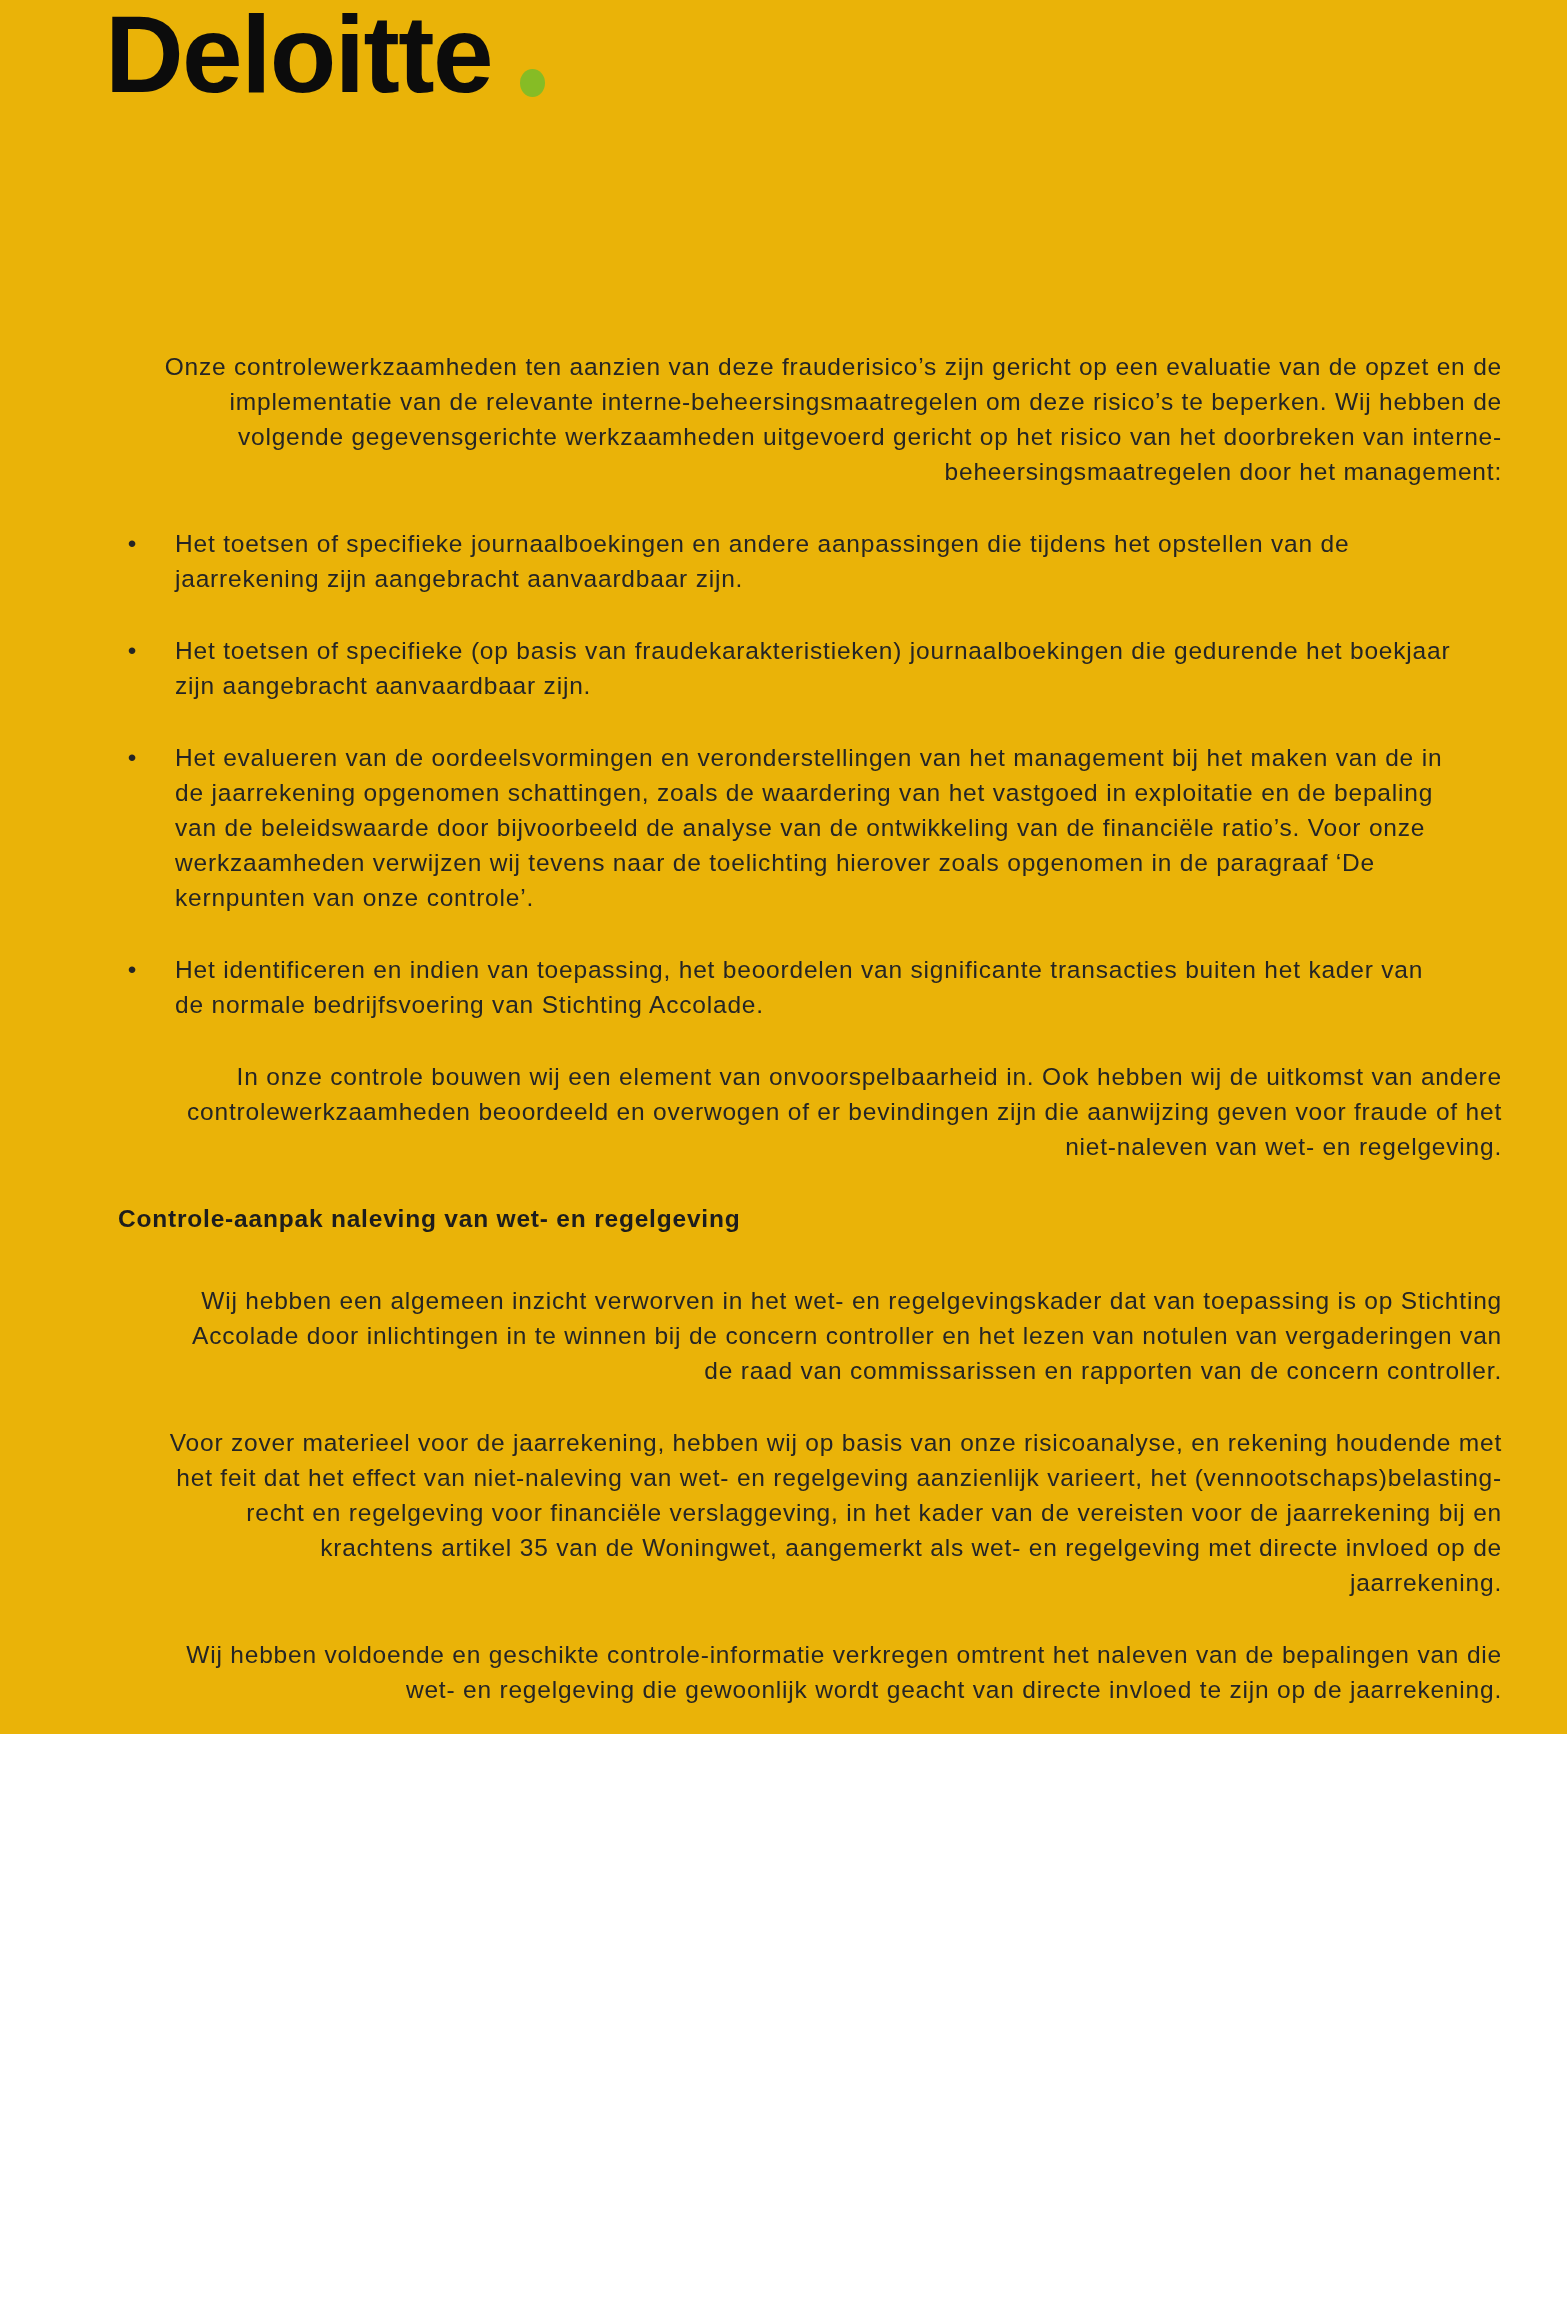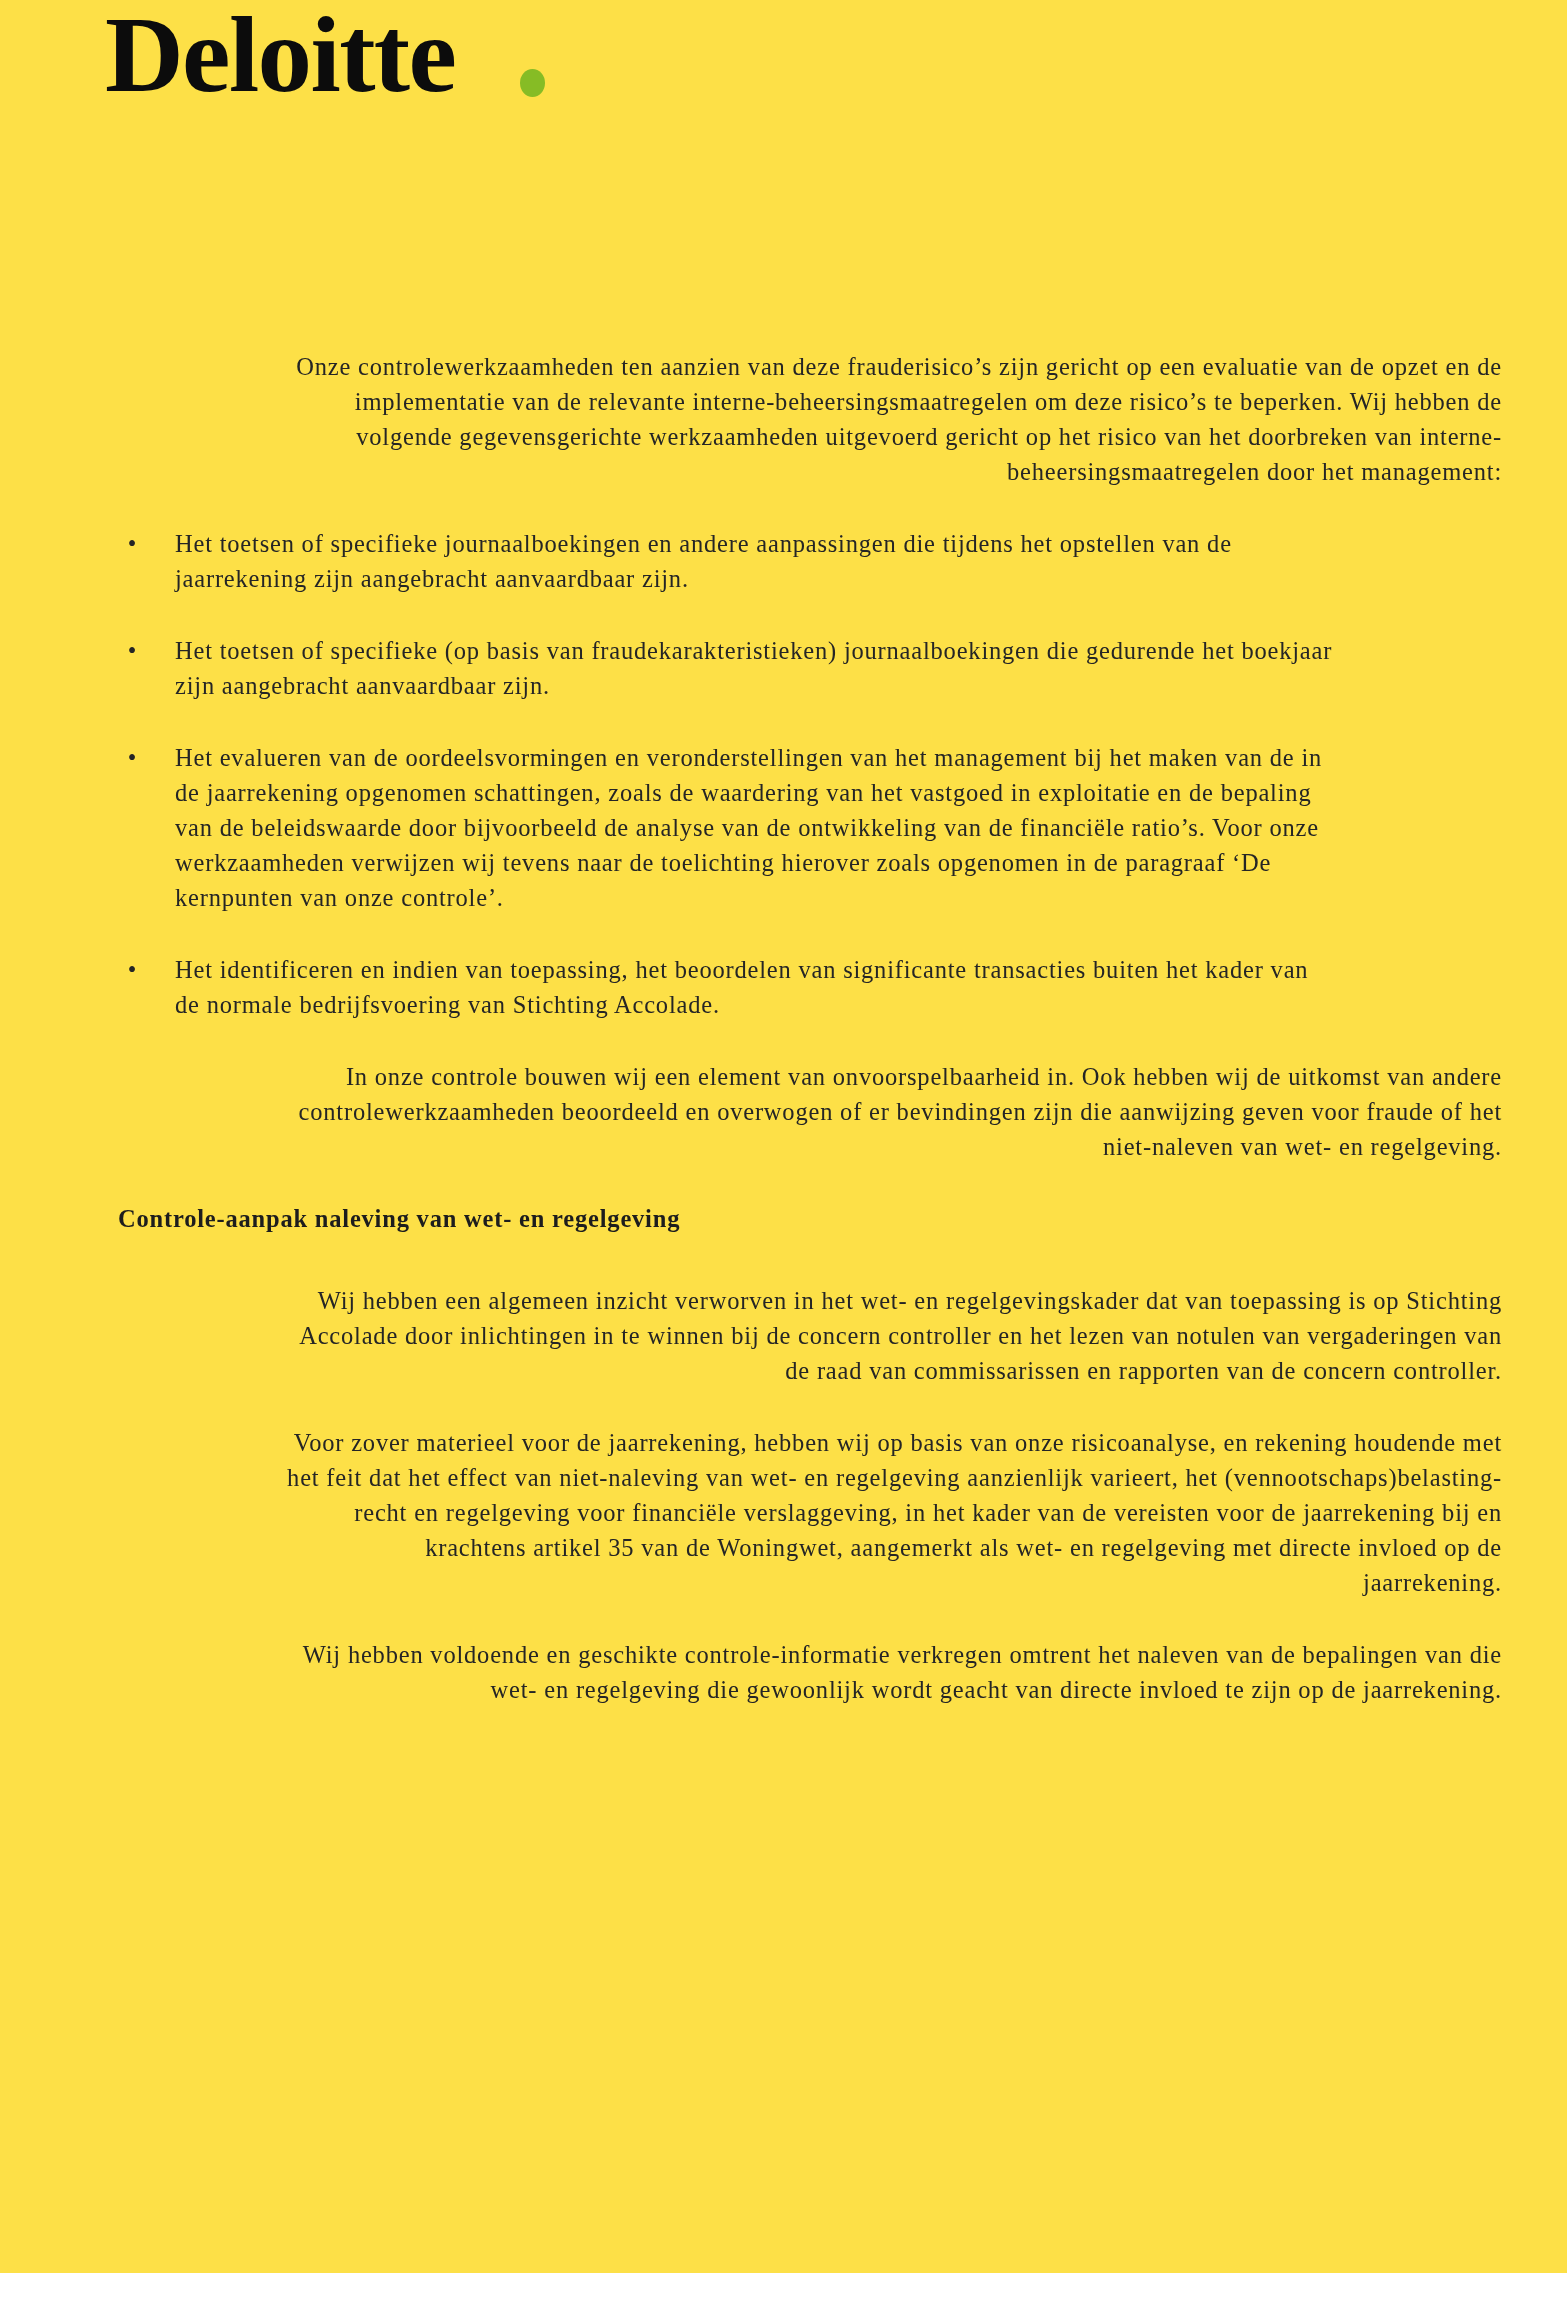--- a/index.html
+++ b/index.html
@@ -3,24 +3,24 @@
 <meta charset="utf-8">
 <style>
   html, body {
     margin: 0;
     padding: 0;
     background: #ffffff;
   }
   .page {
     position: relative;
     width: 1568px;
-    height: 2273px;
-    background: #fde047;
+    height: 1734px;
+    background: #eab308;
     overflow: hidden;
-    font-family: Liberation Serif, serif;
+    font-family: Liberation Sans, sans-serif;
     color: #252525;
   }
   
   .logo {
     position: absolute;
     left: 105px;
     top: 0;
     height: 114px;
   }
   .logo-text {

